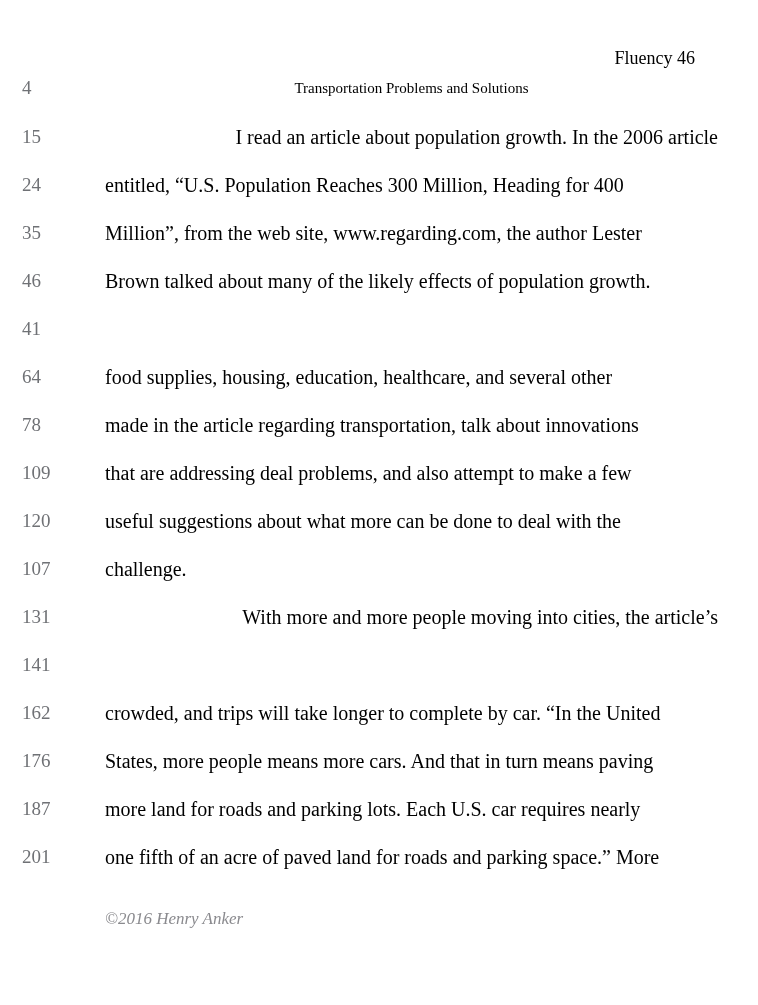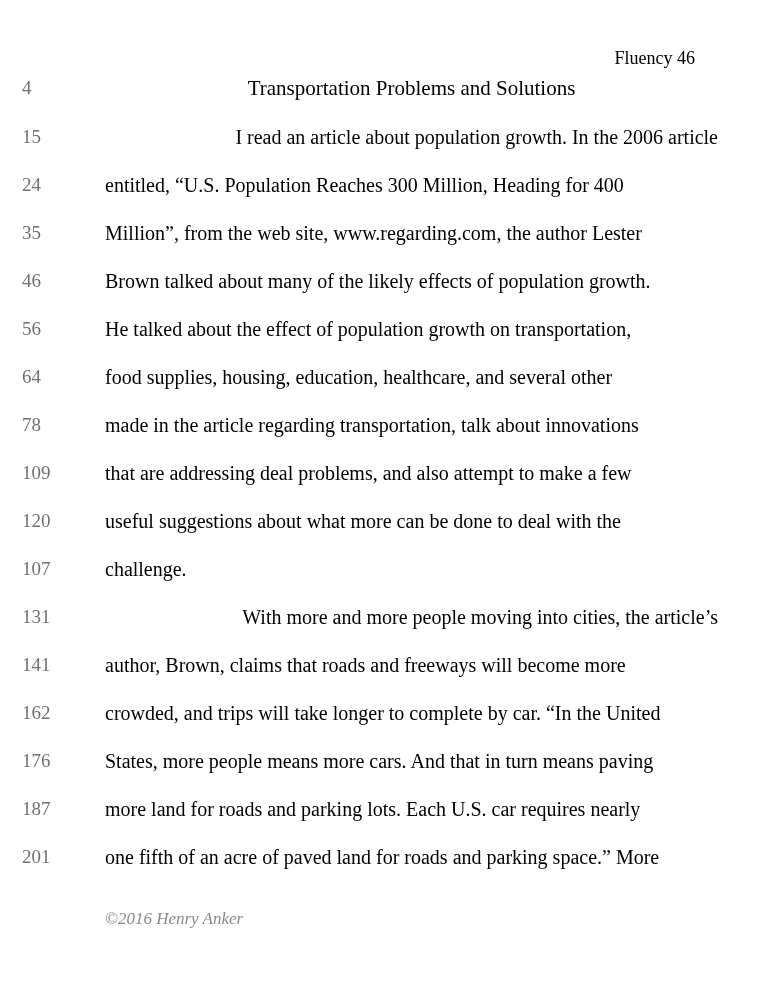--- a/index.html
+++ b/index.html
@@ -55,21 +55,21 @@
     line-height: 24px;
     white-space: nowrap;
     color: var(--text-color, #000000);
   }
   .text.indent {
     text-indent: 45px;
     text-align: right;
   }
   .title-text {
     text-align: center;
-    font-size: 21px;
+    font-size: 15px;
     white-space: normal;
   }
   .footer-label {
     position: absolute;
     left: 105px;
     top: 896px;
     font-style: italic;
     font-size: 17px;
     line-height: 22px;
     color: var(--footer-color, #8a8a8e);
@@ -104,22 +104,21 @@
     <div class="num">35</div>
     <div class="text">Million”, from the web site, www.regarding.com, the author Lester</div>
   </div>
 
   <div class="row">
     <div class="num">46</div>
     <div class="text">Brown talked about many of the likely effects of population growth.</div>
   </div>
 
   <div class="row">
-    <div class="num">56</div>
-    <div class="text">He talked about the effect of population growth on transportation,</div>
+    <div class="num">41</div>
   </div>
 
   <div class="row">
     <div class="num">64</div>
     <div class="text">food supplies, housing, education, healthcare, and several other</div>
   </div>
 
 
   <div class="row">
     <div class="num">78</div>
@@ -141,21 +140,20 @@
     <div class="text">challenge.</div>
   </div>
 
   <div class="row">
     <div class="num">131</div>
     <div class="text indent">With more and more people moving into cities, the article’s</div>
   </div>
 
   <div class="row">
     <div class="num">141</div>
-    <div class="text">author, Brown, claims that roads and freeways will become more</div>
   </div>
 
   <div class="row">
     <div class="num">162</div>
     <div class="text">crowded, and trips will take longer to complete by car. “In the United</div>
   </div>
 
   <div class="row">
     <div class="num">176</div>
     <div class="text">States, more people means more cars. And that in turn means paving</div>

